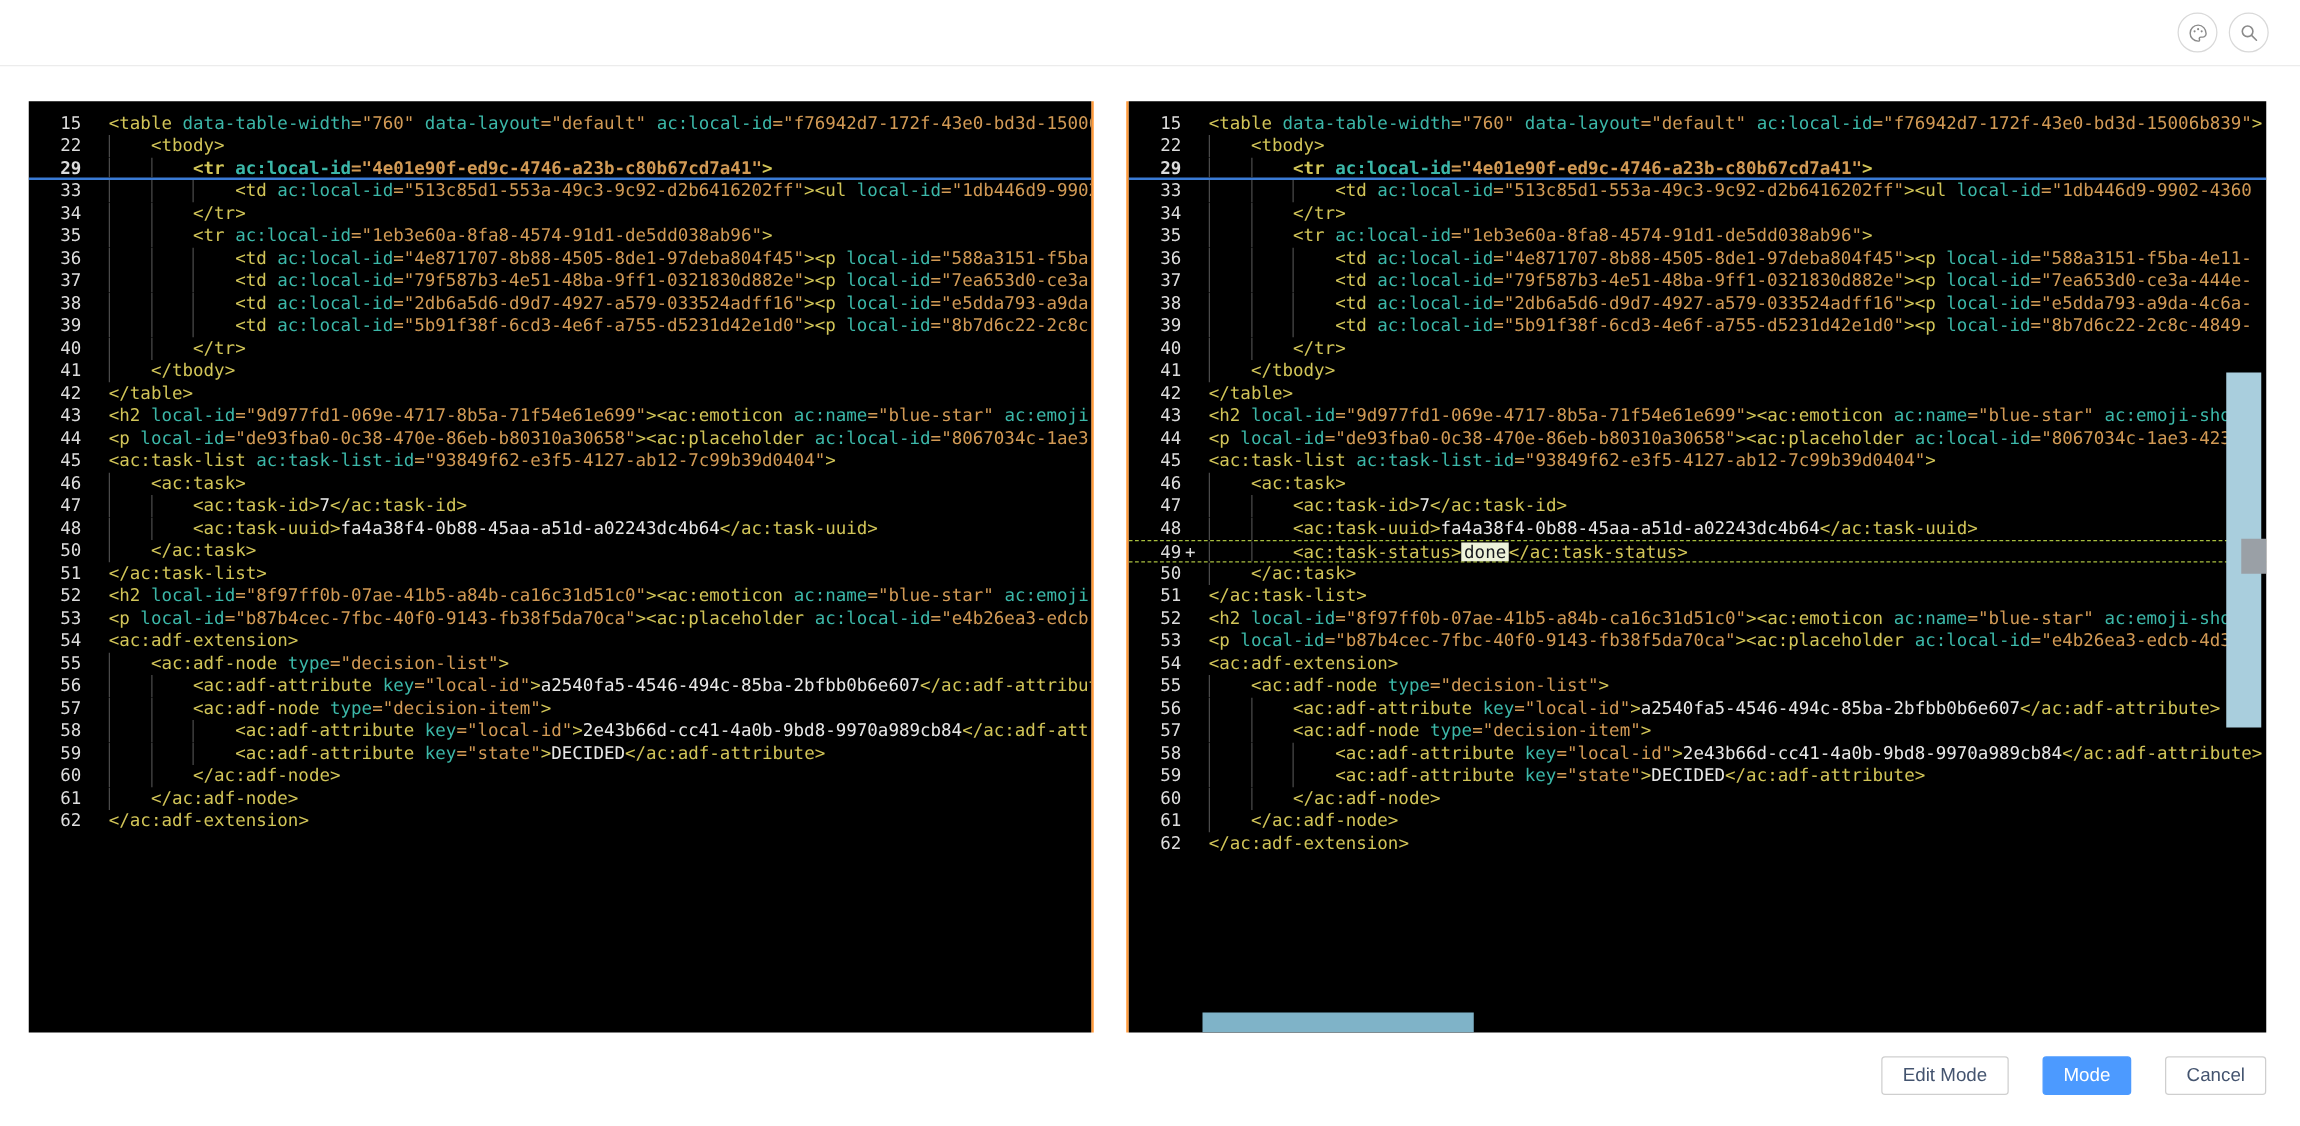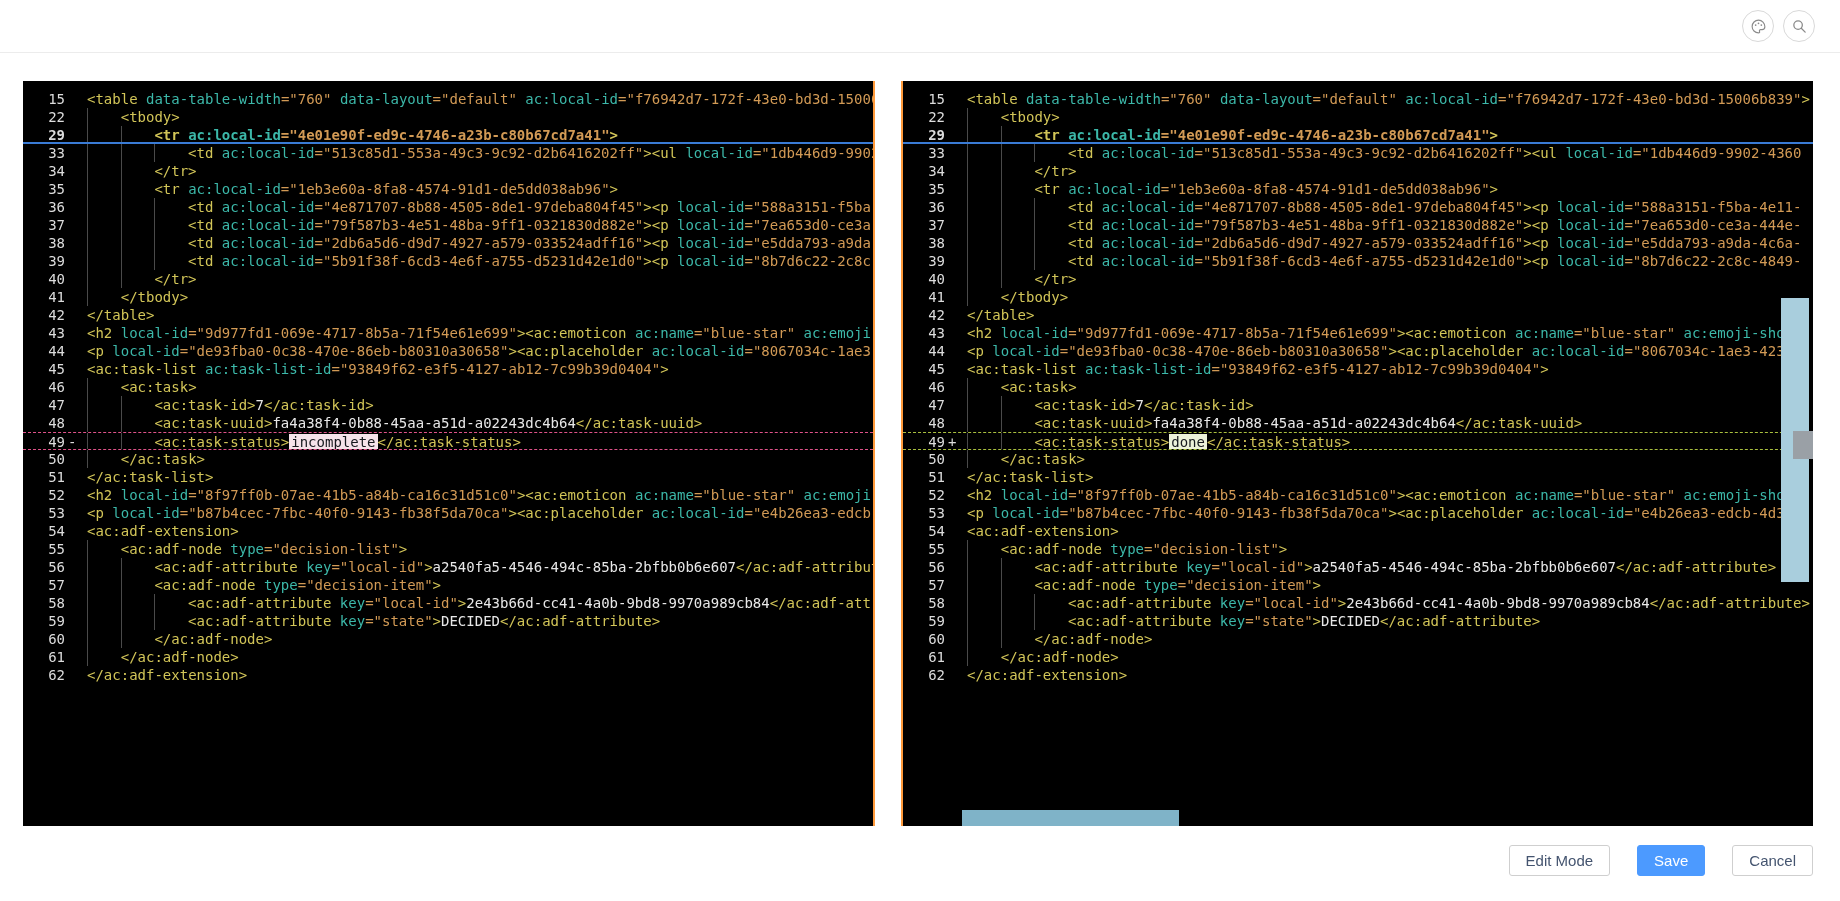--- a/index.html
+++ b/index.html
@@ -88,21 +88,20 @@
           <div class="code-line"><span class="ln">39</span><span class="marker"></span><span><span class="guide"></span><span class="guide"></span><span class="guide"></span><span class="tok-tag">&lt;td </span><span class="tok-attr">ac:local-id</span><span class="tok-val">="5b91f38f-6cd3-4e6f-a755-d5231d42e1d0"</span><span class="tok-tag">&gt;&lt;p </span><span class="tok-attr">local-id</span><span class="tok-val">="8b7d6c22-2c8c-4849-</span></span></div>
           <div class="code-line"><span class="ln">40</span><span class="marker"></span><span><span class="guide"></span><span class="guide"></span><span class="tok-tag">&lt;/tr&gt;</span></span></div>
           <div class="code-line"><span class="ln">41</span><span class="marker"></span><span><span class="guide"></span><span class="tok-tag">&lt;/tbody&gt;</span></span></div>
           <div class="code-line"><span class="ln">42</span><span class="marker"></span><span><span class="tok-tag">&lt;/table&gt;</span></span></div>
           <div class="code-line"><span class="ln">43</span><span class="marker"></span><span><span class="tok-tag">&lt;h2 </span><span class="tok-attr">local-id</span><span class="tok-val">="9d977fd1-069e-4717-8b5a-71f54e61e699"</span><span class="tok-tag">&gt;&lt;ac:emoticon </span><span class="tok-attr">ac:name</span><span class="tok-val">="blue-star" </span><span class="tok-attr">ac:emoji-short</span></span></div>
           <div class="code-line"><span class="ln">44</span><span class="marker"></span><span><span class="tok-tag">&lt;p </span><span class="tok-attr">local-id</span><span class="tok-val">="de93fba0-0c38-470e-86eb-b80310a30658"</span><span class="tok-tag">&gt;&lt;ac:placeholder </span><span class="tok-attr">ac:local-id</span><span class="tok-val">="8067034c-1ae3-4238-</span></span></div>
           <div class="code-line"><span class="ln">45</span><span class="marker"></span><span><span class="tok-tag">&lt;ac:task-list </span><span class="tok-attr">ac:task-list-id</span><span class="tok-val">="93849f62-e3f5-4127-ab12-7c99b39d0404"</span><span class="tok-tag">&gt;</span></span></div>
           <div class="code-line"><span class="ln">46</span><span class="marker"></span><span><span class="guide"></span><span class="tok-tag">&lt;ac:task&gt;</span></span></div>
           <div class="code-line"><span class="ln">47</span><span class="marker"></span><span><span class="guide"></span><span class="guide"></span><span class="tok-tag">&lt;ac:task-id&gt;</span><span class="tok-text">7</span><span class="tok-tag">&lt;/ac:task-id&gt;</span></span></div>
           <div class="code-line"><span class="ln">48</span><span class="marker"></span><span><span class="guide"></span><span class="guide"></span><span class="tok-tag">&lt;ac:task-uuid&gt;</span><span class="tok-text">fa4a38f4-0b88-45aa-a51d-a02243dc4b64</span><span class="tok-tag">&lt;/ac:task-uuid&gt;</span></span></div>
-          <div class="code-line diff-removed"><span class="ln">49</span><span class="marker">-</span><span><span class="guide"></span><span class="guide"></span><span class="tok-tag">&lt;ac:task-status&gt;</span><span class="tok-word tok-word-removed">incomplete</span><span class="tok-tag">&lt;/ac:task-status&gt;</span></span></div>
           <div class="code-line"><span class="ln">50</span><span class="marker"></span><span><span class="guide"></span><span class="tok-tag">&lt;/ac:task&gt;</span></span></div>
           <div class="code-line"><span class="ln">51</span><span class="marker"></span><span><span class="tok-tag">&lt;/ac:task-list&gt;</span></span></div>
           <div class="code-line"><span class="ln">52</span><span class="marker"></span><span><span class="tok-tag">&lt;h2 </span><span class="tok-attr">local-id</span><span class="tok-val">="8f97ff0b-07ae-41b5-a84b-ca16c31d51c0"</span><span class="tok-tag">&gt;&lt;ac:emoticon </span><span class="tok-attr">ac:name</span><span class="tok-val">="blue-star" </span><span class="tok-attr">ac:emoji-short</span></span></div>
           <div class="code-line"><span class="ln">53</span><span class="marker"></span><span><span class="tok-tag">&lt;p </span><span class="tok-attr">local-id</span><span class="tok-val">="b87b4cec-7fbc-40f0-9143-fb38f5da70ca"</span><span class="tok-tag">&gt;&lt;ac:placeholder </span><span class="tok-attr">ac:local-id</span><span class="tok-val">="e4b26ea3-edcb-4d38-</span></span></div>
           <div class="code-line"><span class="ln">54</span><span class="marker"></span><span><span class="tok-tag">&lt;ac:adf-extension&gt;</span></span></div>
           <div class="code-line"><span class="ln">55</span><span class="marker"></span><span><span class="guide"></span><span class="tok-tag">&lt;ac:adf-node </span><span class="tok-attr">type</span><span class="tok-val">="decision-list"</span><span class="tok-tag">&gt;</span></span></div>
           <div class="code-line"><span class="ln">56</span><span class="marker"></span><span><span class="guide"></span><span class="guide"></span><span class="tok-tag">&lt;ac:adf-attribute </span><span class="tok-attr">key</span><span class="tok-val">="local-id"</span><span class="tok-tag">&gt;</span><span class="tok-text">a2540fa5-4546-494c-85ba-2bfbb0b6e607</span><span class="tok-tag">&lt;/ac:adf-attribute&gt;</span></span></div>
           <div class="code-line"><span class="ln">57</span><span class="marker"></span><span><span class="guide"></span><span class="guide"></span><span class="tok-tag">&lt;ac:adf-node </span><span class="tok-attr">type</span><span class="tok-val">="decision-item"</span><span class="tok-tag">&gt;</span></span></div>
           <div class="code-line"><span class="ln">58</span><span class="marker"></span><span><span class="guide"></span><span class="guide"></span><span class="guide"></span><span class="tok-tag">&lt;ac:adf-attribute </span><span class="tok-attr">key</span><span class="tok-val">="local-id"</span><span class="tok-tag">&gt;</span><span class="tok-text">2e43b66d-cc41-4a0b-9bd8-9970a989cb84</span><span class="tok-tag">&lt;/ac:adf-attribute&gt;</span></span></div>
           <div class="code-line"><span class="ln">59</span><span class="marker"></span><span><span class="guide"></span><span class="guide"></span><span class="guide"></span><span class="tok-tag">&lt;ac:adf-attribute </span><span class="tok-attr">key</span><span class="tok-val">="state"</span><span class="tok-tag">&gt;</span><span class="tok-text">DECIDED</span><span class="tok-tag">&lt;/ac:adf-attribute&gt;</span></span></div>
@@ -153,17 +152,17 @@
       <div class="minimap">
         <div class="mm-block"></div>
         <div class="mm-thumb"></div>
       </div>
       <div class="hscrollbar"></div>
     </section>
   </main>
 
   <footer class="footer">
     <button class="btn secondary">Edit Mode</button>
-    <button class="btn primary">Save</button>
+    <button class="btn primary">Mode</button>
     <button class="btn secondary">Cancel</button>
   </footer>
 
 </div>
 
 </body></html>

